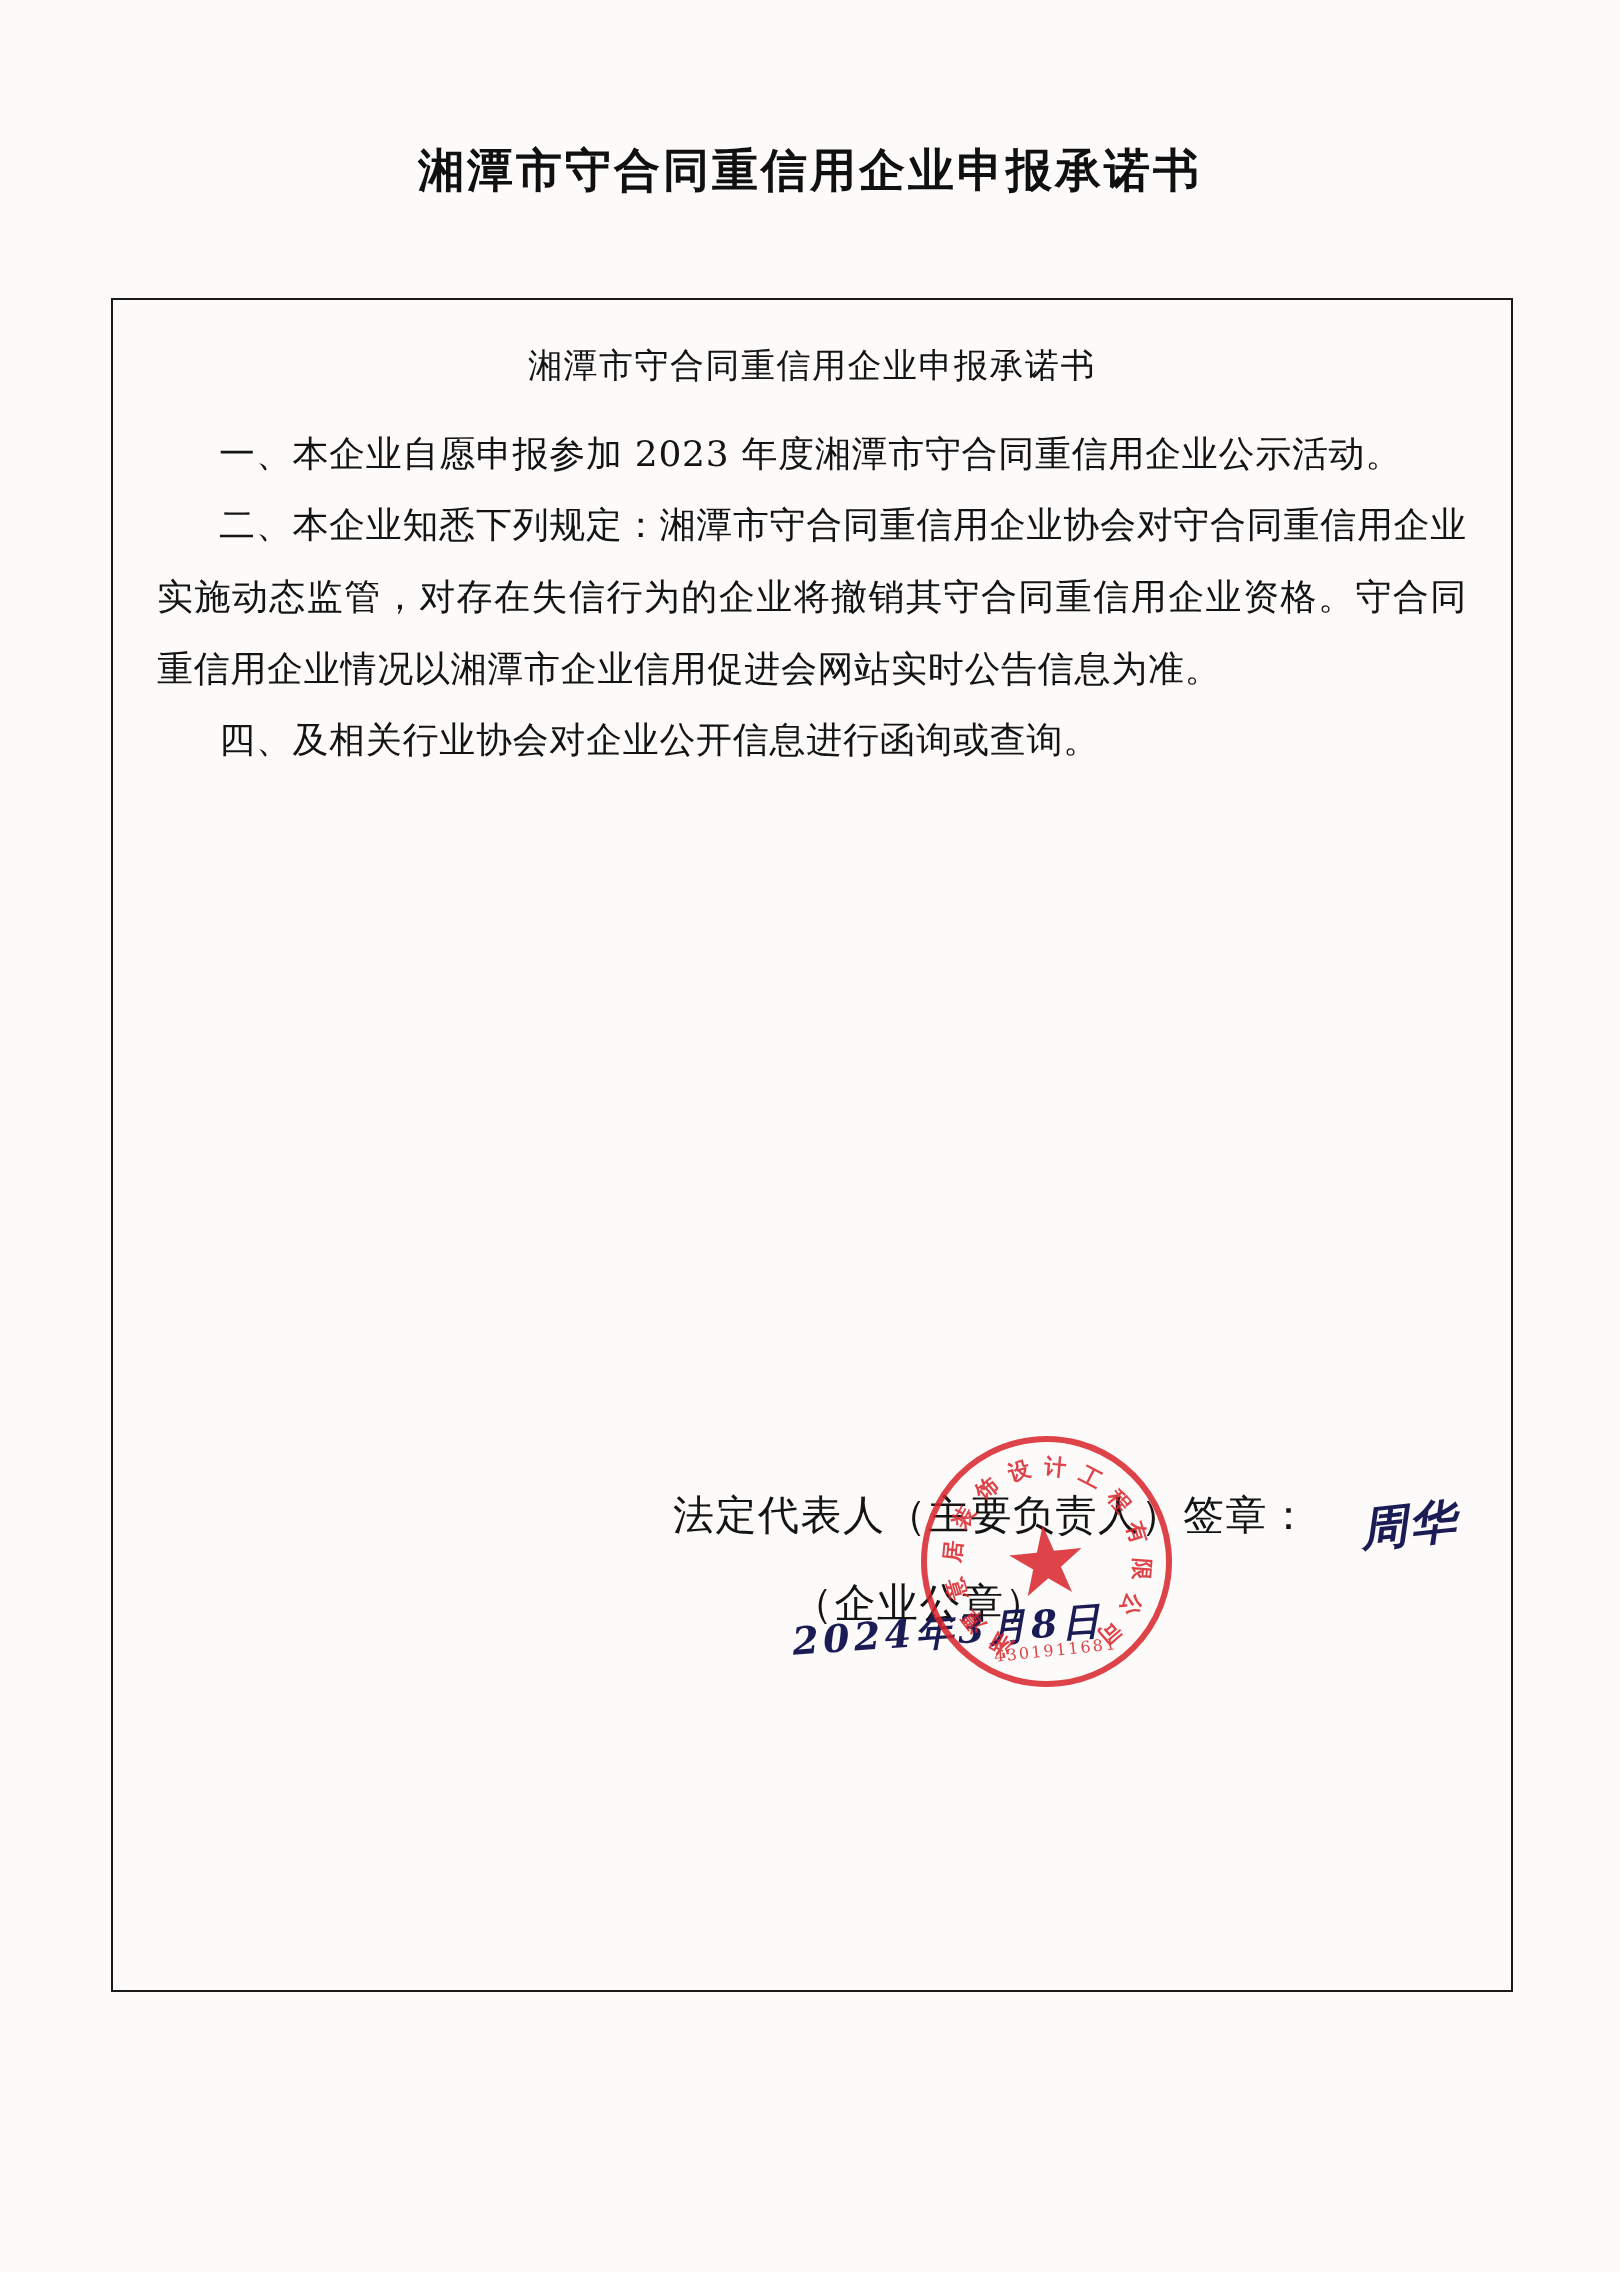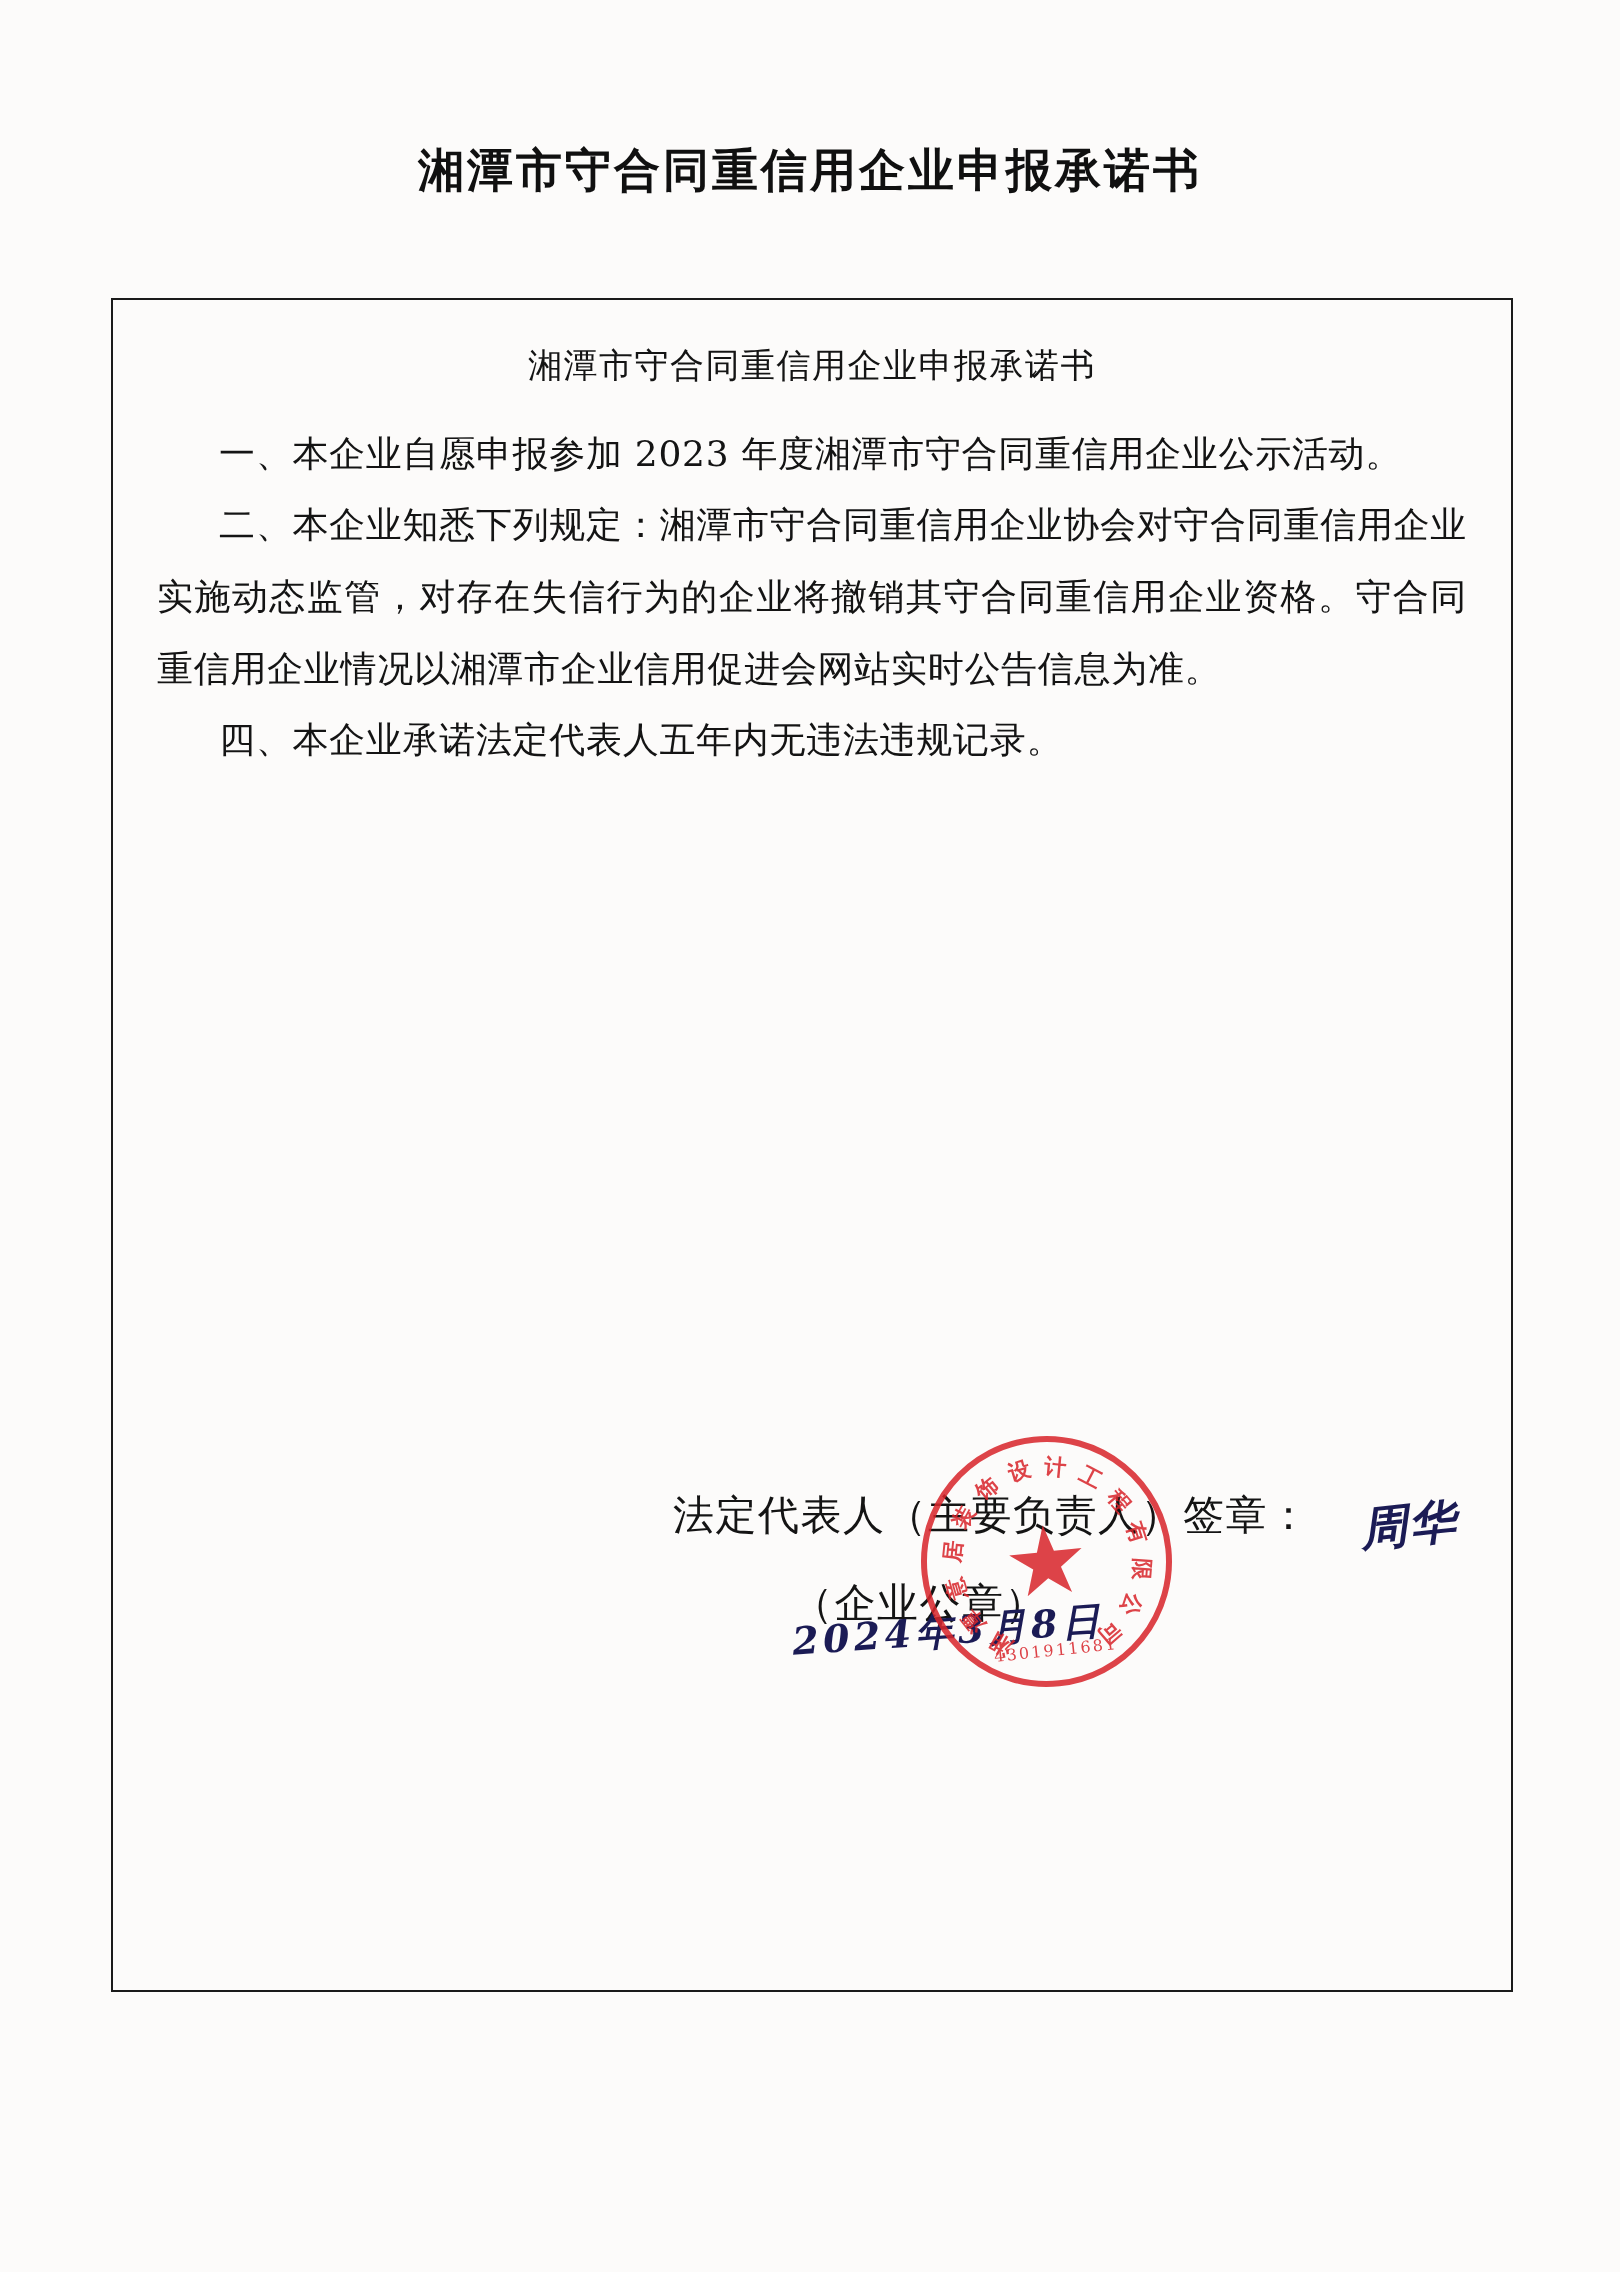--- a/index.html
+++ b/index.html
@@ -174,21 +174,21 @@
 
 <div class="page-title">湘潭市守合同重信用企业申报承诺书</div>
 
 <div class="doc-frame">
   <div class="doc-inner">
 
     <div class="doc-heading">湘潭市守合同重信用企业申报承诺书</div>
 
     <p class="clause">一、本企业自愿申报参加 2023 年度湘潭市守合同重信用企业公示活动。</p>
     <p class="clause loose">二、本企业知悉下列规定：湘潭市守合同重信用企业协会对守合同重信用企业实施动态监管，对存在失信行为的企业将撤销其守合同重信用企业资格。守合同重信用企业情况以湘潭市企业信用促进会网站实时公告信息为准。</p>
-    <p class="clause">四、本企业承诺法定代表人五年内无违法违规记录。</p>
+    <p class="clause">四、及相关行业协会对企业公开信息进行函询或查询。</p>
 
     <div class="sign-block">
       <div class="sign-line">法定代表人（主要负责人）签章：</div>
       <div class="sign-line sub">（企业公章）</div>
     </div>
 
     <div class="handwriting hw-name">周华</div>
     <div class="handwriting hw-date">2024年3月8日</div>
 
     <div class="seal">

